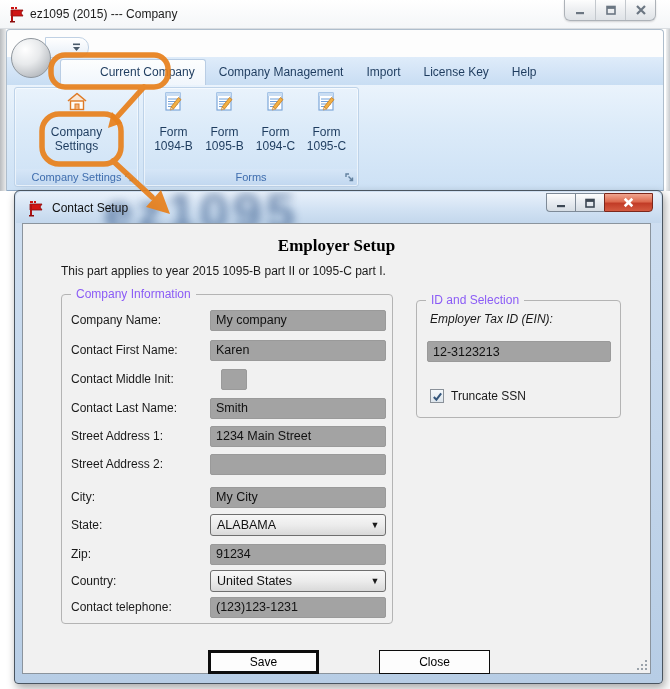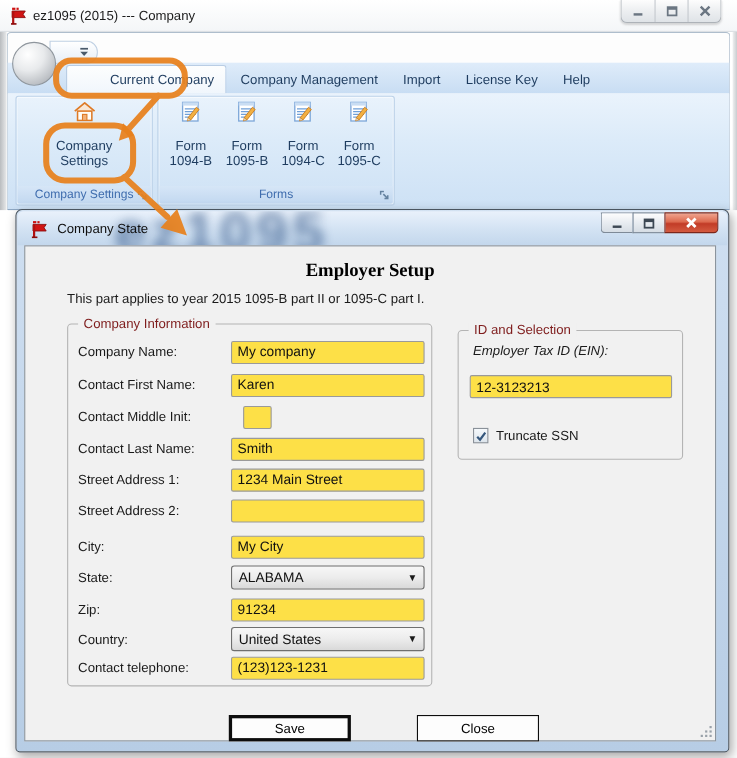--- a/index.html
+++ b/index.html
@@ -71,27 +71,27 @@
   .dlg-btn.res{ width:29px; border-right:none; }
   .dlg-btn.close{ width:49px; border-radius:0 0 4px 0; border-color:#7c271b;
      background:linear-gradient(#f0a590,#dd6a4f 45%,#c23c27 55%,#d45a40); }
   .dlg-body{ position:absolute; left:7px; right:11px; top:32px; bottom:9px;
      background:#f1f1f1; border:1px solid #8b949d; }
   .dlg-heading{ position:absolute; top:12px; left:0; width:100%; text-align:center;
      font-family:"Liberation Serif", serif; font-weight:bold; font-size:17px; color:#000; }
   .dlg-subtitle{ position:absolute; left:38px; top:40px; font-size:12px; color:#1a1a1a; }
 
   .groupbox{ position:absolute; border:1px solid #b4b4b4; border-radius:4px; }
-  .legend{ position:absolute; top:-8px; left:9px; background:#f1f1f1; padding:0 5px; font-size:12px; color:#7f1d1d; }
+  .legend{ position:absolute; top:-8px; left:9px; background:#f1f1f1; padding:0 5px; font-size:12px; color:#8b5cf6; }
   .gb-ci{ left:38px; top:70px; width:332px; height:330px; }
   .gb-id{ left:393px; top:76px; width:205px; height:118px; }
 
   .frow{ position:absolute; left:9px; right:6px; height:22px; display:flex; align-items:center; }
   .flabel{ width:139px; font-size:12px; color:#1a1a1a; flex:none; }
-  .tbox{ height:21px; width:177px; border:1px solid #9a9a9a; border-radius:2px; background:#fde047;
+  .tbox{ height:21px; width:177px; border:1px solid #9a9a9a; border-radius:2px; background:#a3a3a3;
      font-family:"Liberation Sans",sans-serif; font-size:12.5px; color:#111; padding:0 5px; outline:none; }
   .tbox.short{ width:26px; }
   .combo{ height:22px; width:177px; border:1px solid #6f6f6f; border-radius:3px;
      background:linear-gradient(#f7f7f7,#ececec 50%,#d9d9d9); display:flex; align-items:center; }
   .combo .cval{ flex:1; font-size:12.5px; color:#111; padding-left:6px; white-space:nowrap; overflow:hidden; }
   .combo .carrow{ width:20px; text-align:center; font-size:9px; color:#1a1a1a; }
 
   .chkrow{ position:absolute; left:13px; top:88px; display:flex; align-items:center; }
   .chk{ width:14px; height:14px; border:1px solid #8a9199; background:linear-gradient(#f5f9fc,#dde5ec);
      display:flex; align-items:center; justify-content:center; }
@@ -242,21 +242,21 @@
   <div class="dialog">
     <div class="dlg-titlebar">
       <div class="watermark">ez1095</div>
       <svg class="dlg-icon" viewBox="0 0 17 17">
         <rect x="2" y="1" width="3" height="2" fill="#cc1111"></rect>
           <rect x="6" y="1" width="2" height="2" fill="#cc1111"></rect>
         <path d="M2 4 L14 4 L12 7 L14 10 L2 10 Z" fill="#d01515" stroke="#8a0c0c" stroke-width="0.8"></path>
         <rect x="2" y="4" width="2" height="12" fill="#b01010"></rect>
         <rect x="1" y="15" width="5" height="1.5" fill="#8a0c0c"></rect>
       </svg>
-      <span class="dlg-title-text">Company State</span>
+      <span class="dlg-title-text">Contact Setup</span>
     </div>
     <div class="dlg-controls">
       <div class="dlg-btn min">
         <svg width="12" height="12" viewBox="0 0 12 12">
             <rect x="2" y="8" width="8" height="2.2" fill="#3d4854"></rect>
           </svg>
       </div>
       <div class="dlg-btn res">
         <svg width="12" height="12" viewBox="0 0 12 12">
             <rect x="2" y="2.5" width="8" height="7.5" fill="none" stroke="#3d4854" stroke-width="1.6"></rect>

